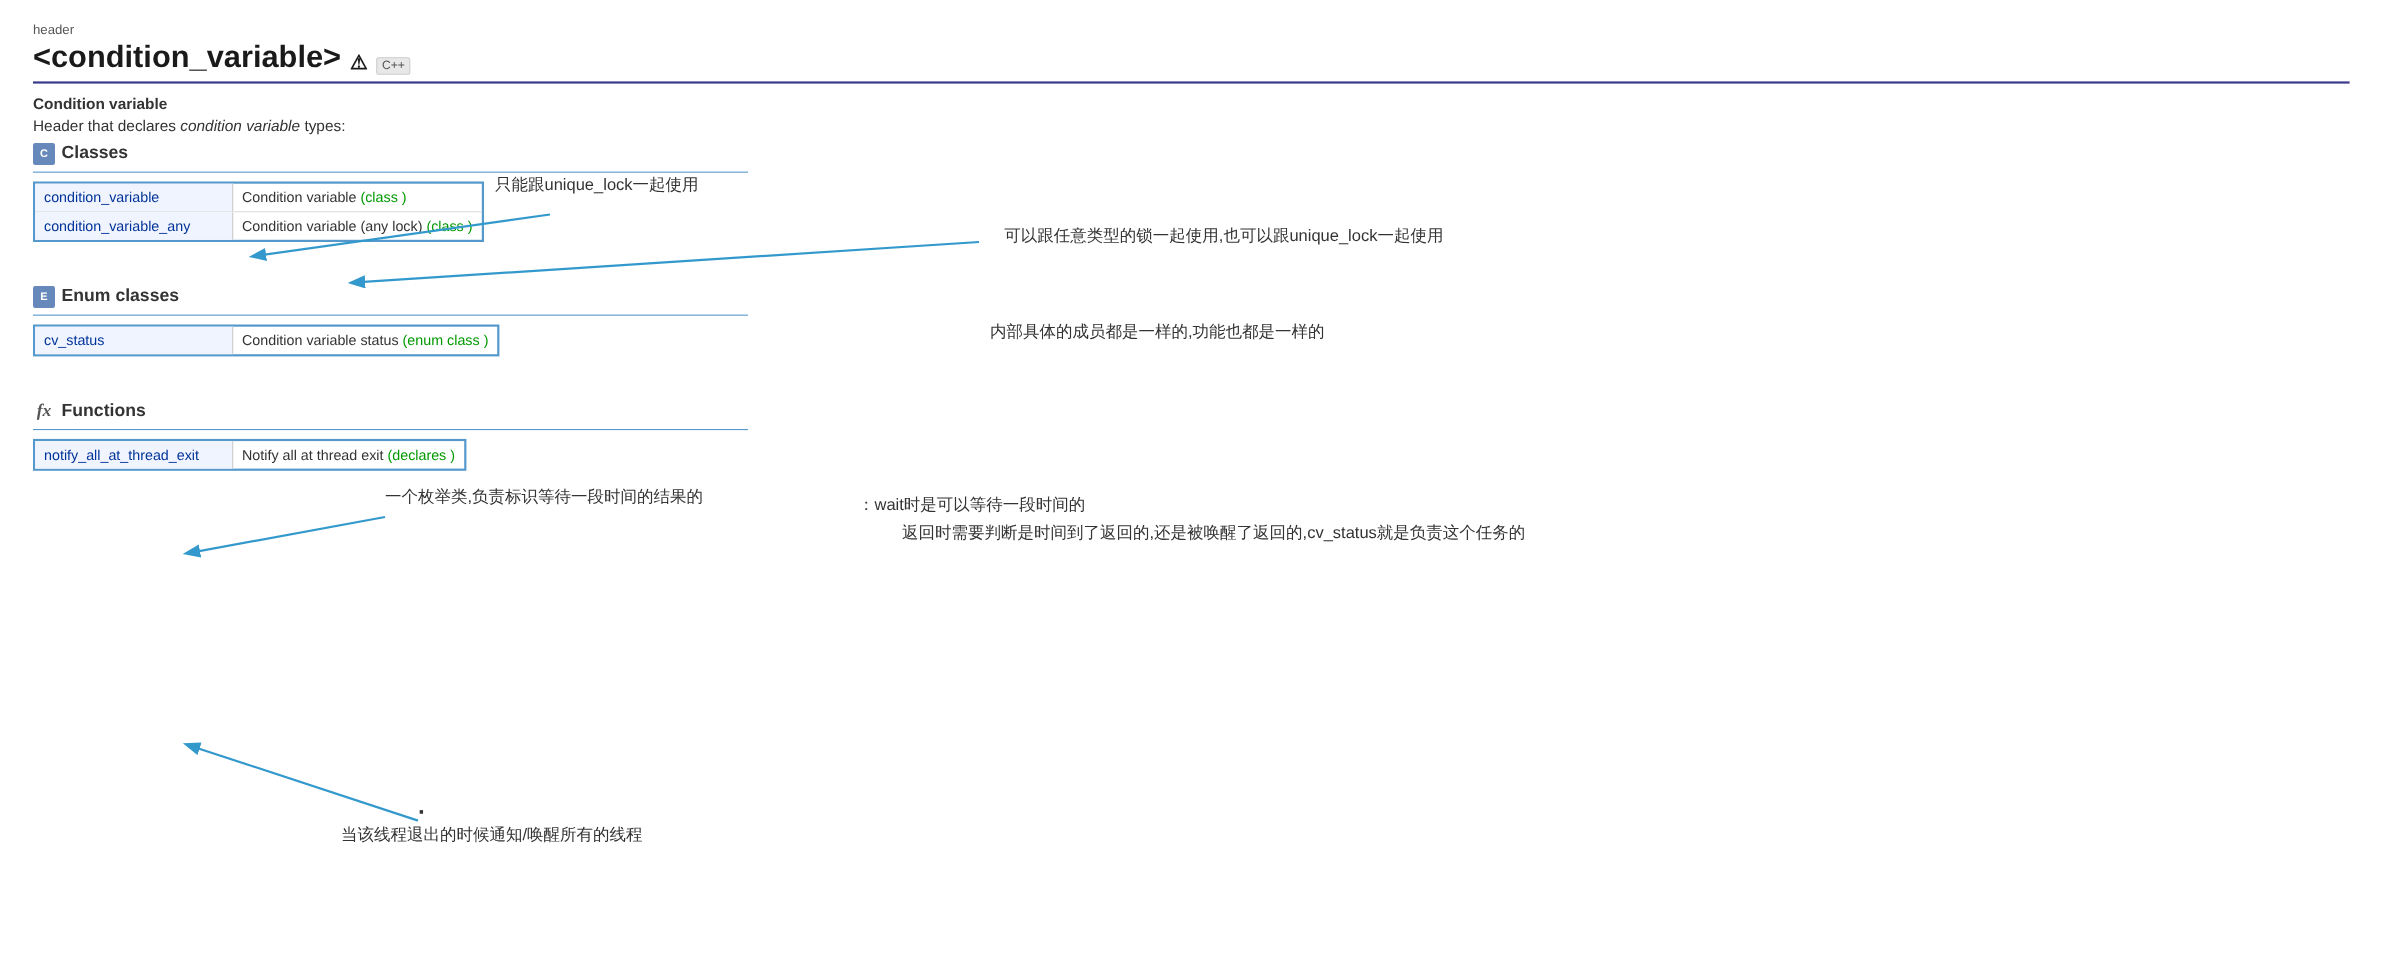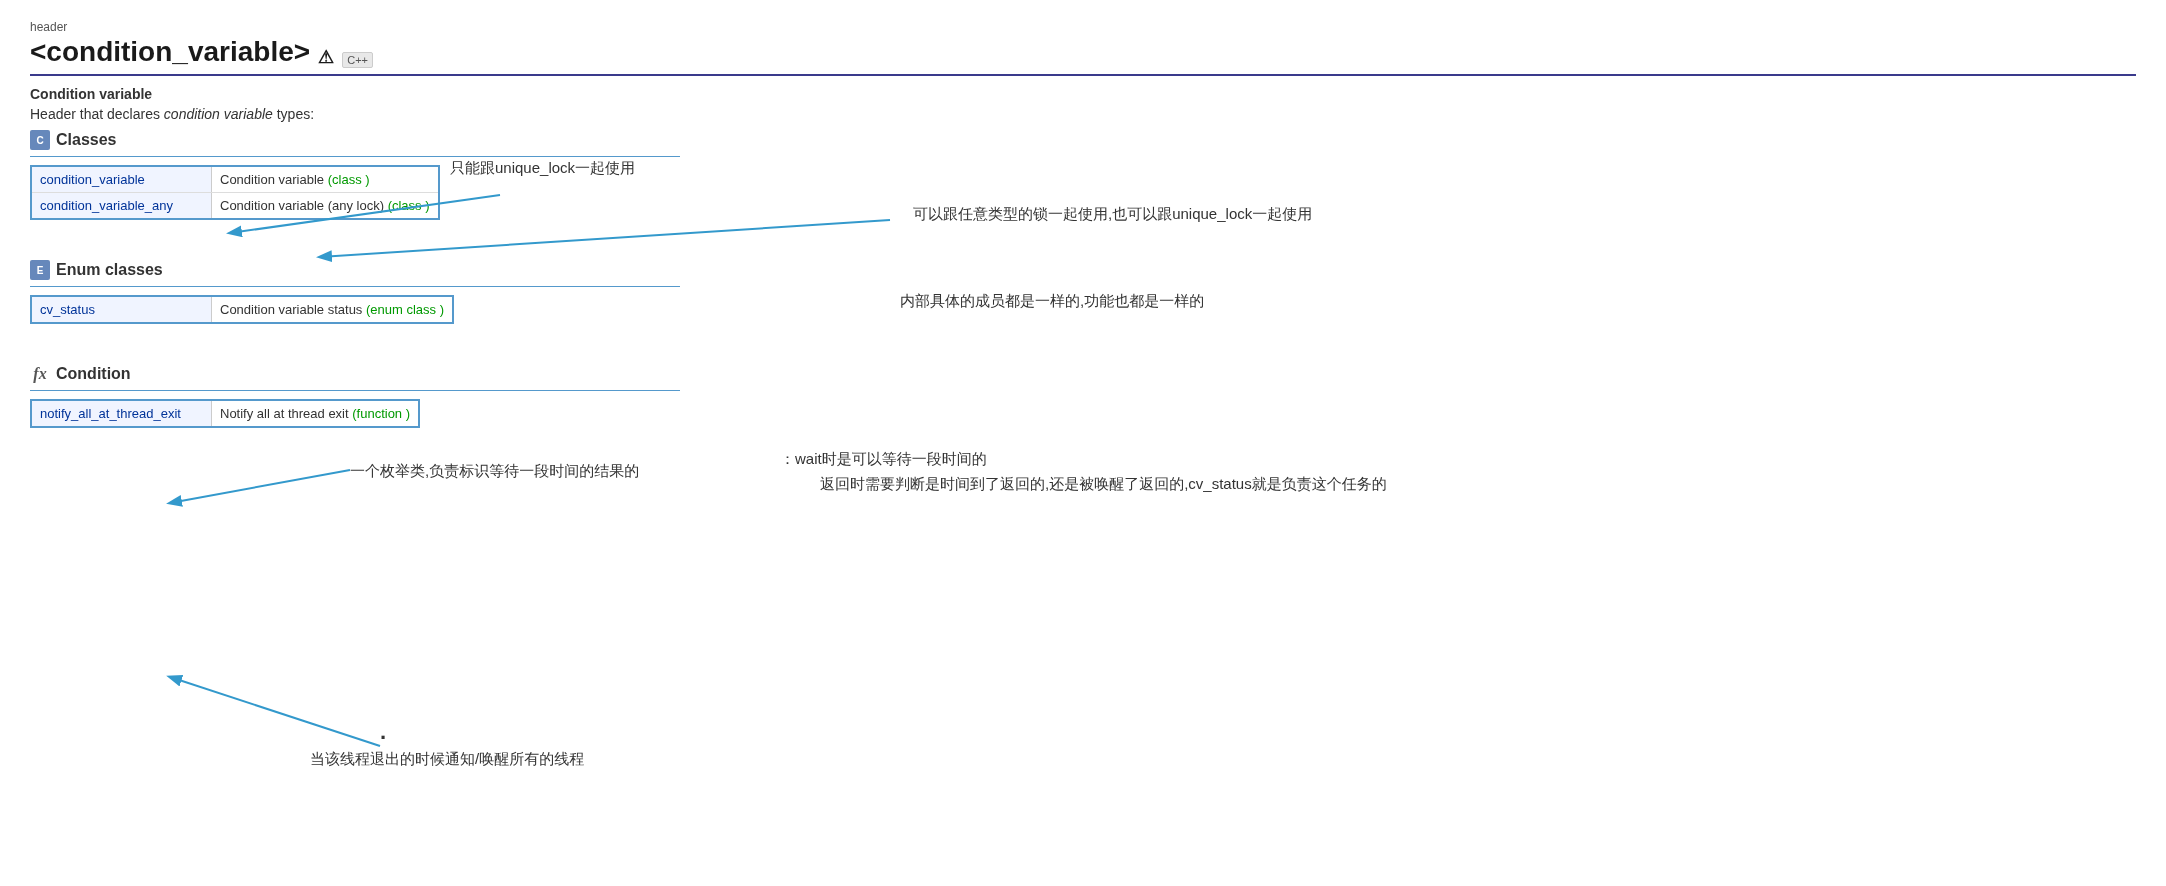--- a/index.html
+++ b/index.html
@@ -202,40 +202,40 @@
         </div>
       </div>
     </div>
   </div>
 
   <div class="section-block" style="margin-top:40px;">
     <div class="section-header">
       <span class="fx-icon">
           <i>fx</i>
         </span>
-      <span>Condition</span>
+      <span>Functions</span>
     </div>
     <hr class="section-divider">
     <div class="table-wrapper">
       <div class="table-row">
         <div class="table-cell-name">notify_all_at_thread_exit</div>
         <div class="table-cell-desc">
-          <span>Notify all at thread exit </span><span class="type-label">(function )</span>
+          <span>Notify all at thread exit </span><span class="type-label">(declares )</span>
         </div>
       </div>
     </div>
   </div>
 
   <div class="annotation" style="left:420px; top:139px; font-size:15px;">只能跟unique_lock一起使用</div>
 
   <div class="annotation" style="left:870px; top:185px; font-size:15px;margin-left:13px;">可以跟任意类型的锁一起使用,也可以跟unique_lock一起使用</div>
 
   <div class="annotation" style="left:870px; top:228px; font-size:15px;margin-top:44px;">内部具体的成员都是一样的,功能也都是一样的</div>
 
-  <div class="annotation" style="left:320px; top:442px; font-size:15px;">一个枚举类,负责标识等待一段时间的结果的</div>
+  <div class="annotation" style="left:320px; top:422px; font-size:15px;">一个枚举类,负责标识等待一段时间的结果的</div>
 
   <div class="annotation" style="left:750px; top:430px; font-size:15px;">：wait时是可以等待一段时间的</div>
 
   <div class="annotation" style="left:790px; top:455px; font-size:15px;">返回时需要判断是时间到了返回的,还是被唤醒了返回的,cv_status就是负责这个任务的</div>
 
   <div class="annotation" style="left:350px; top:705px; font-size:22px; font-weight:bold;">·</div>
 
   <div class="annotation" style="left:280px; top:730px; font-size:15px;">当该线程退出的时候通知/唤醒所有的线程</div>
 
   <svg class="arrows-svg" xmlns="http://www.w3.org/2000/svg">

